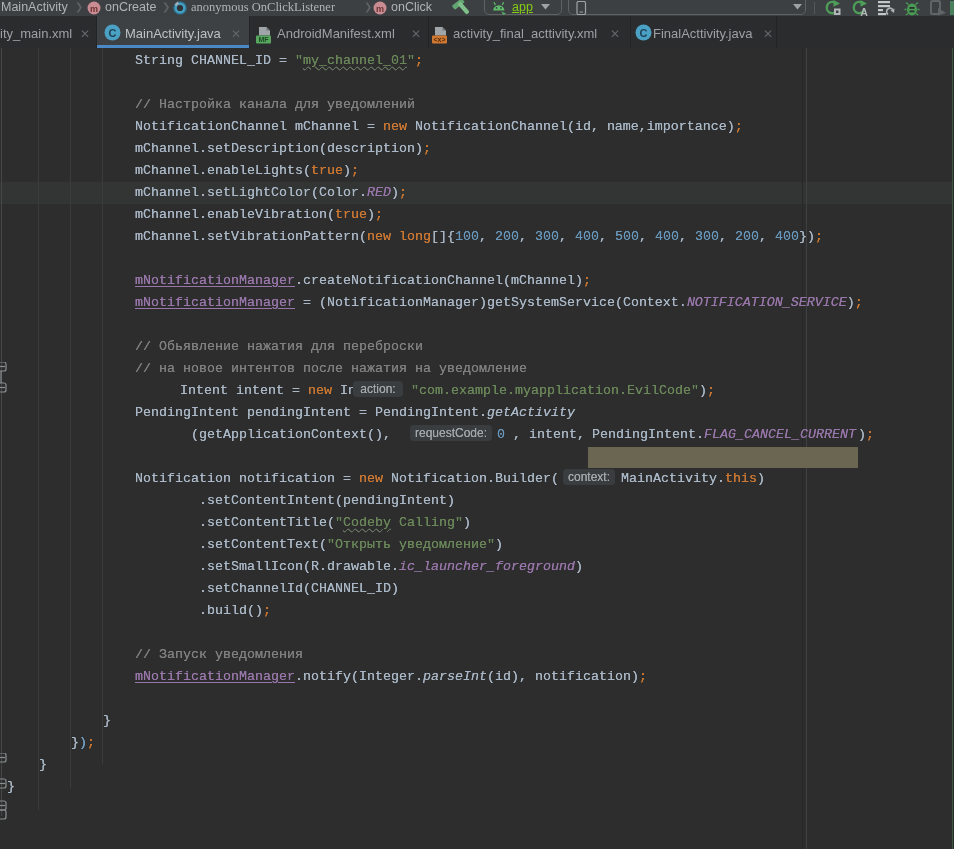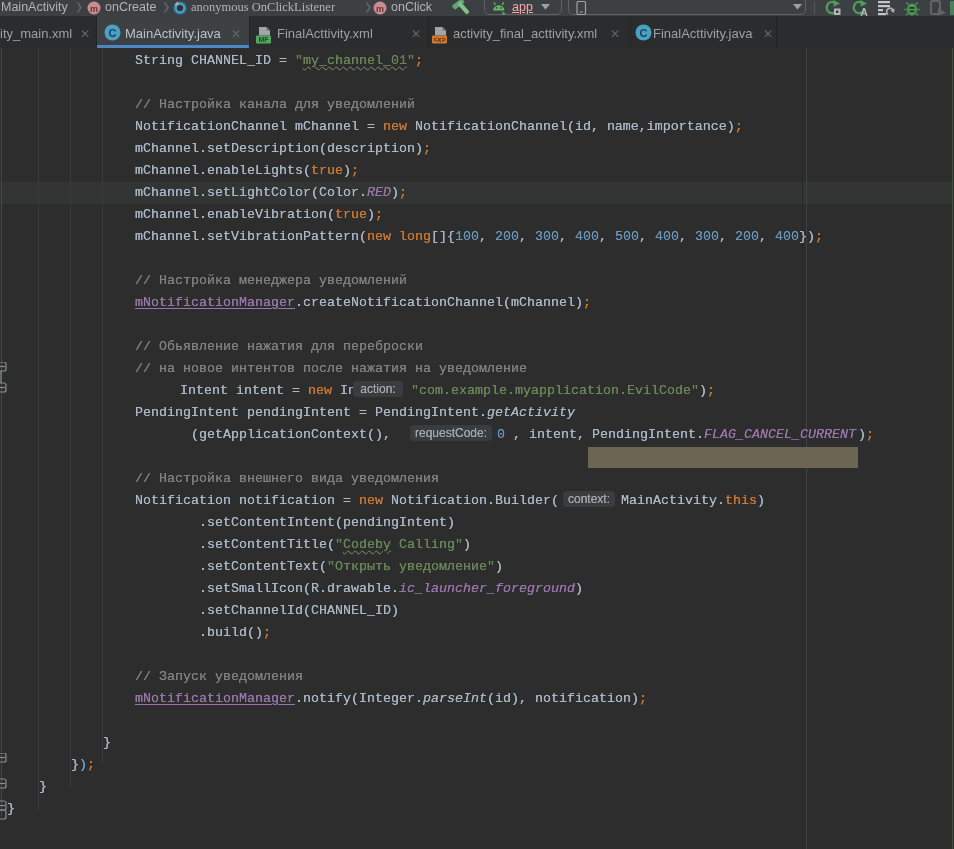--- a/index.html
+++ b/index.html
@@ -71,21 +71,21 @@
 
   <div class="combo" style="left:484px;width:78px;"></div>
   <svg class="abs" style="left:491px;top:1px;" width="16" height="14">
     <path d="M2.2 9.5 A5.6 5.3 0 0 1 13.4 9.5 Z" fill="#5dbb6a"></path>
     <line x1="4.4" y1="4" x2="3" y2="1.2" stroke="#5dbb6a" stroke-width="1.3"></line>
     <line x1="11.2" y1="4" x2="12.6" y2="1.2" stroke="#5dbb6a" stroke-width="1.3"></line>
     <circle cx="5.6" cy="6.9" r="0.9" fill="#3d4043"></circle>
       <circle cx="10" cy="6.9" r="0.9" fill="#3d4043"></circle>
     <path d="M10.5 10.5 L15 12.5 L12 14 Z" fill="#55b063"></path>
   </svg>
-  <div class="bc" style="left:512px;color:#fca5a5;text-decoration:underline;">app</div>
+  <div class="bc" style="left:512px;color:#84cc16;text-decoration:underline;">app</div>
   <svg class="abs" style="left:541px;top:4px;" width="10" height="6">
       <path d="M0 0 L9 0 L4.5 5.5 Z" fill="#9ea2a5"></path>
     </svg>
 
   <div class="combo" style="left:568px;width:238px;"></div>
   <svg class="abs" style="left:576px;top:1px;" width="11" height="14">
       <rect x="1" y="0.5" width="8.5" height="13" rx="1.5" fill="none" stroke="#9ea2a5" stroke-width="1.2"></rect>
       <line x1="3.5" y1="11" x2="7" y2="11" stroke="#9ea2a5" stroke-width="1"></line>
     </svg>
   <svg class="abs" style="left:793px;top:4px;" width="10" height="6">
@@ -142,21 +142,21 @@
       <span class="x" style="left:134px;">✕</span>
   </div>
   <div class="tsep" style="left:249px;"></div>
   <div class="tab" style="left:250px;width:178px;">
     <svg class="abs" style="left:6px;top:11px;" width="16" height="17">
       <path d="M3 0 h7.5 l3.5 3.5 v5 h-11 Z" fill="#9fa5a9"></path>
         <path d="M10.5 0 l3.5 3.5 h-3.5 Z" fill="#6d7276"></path>
       <rect x="0" y="8.5" width="15" height="8" rx="1" fill="#57a85e"></rect>
       <text x="7.5" y="15" font-size="7" fill="#1f4a26" text-anchor="middle" font-family="Liberation Sans" font-weight="bold">MF</text>
     </svg>
-    <span class="lbl" style="left:27px;">FinalActtivity.xml</span>
+    <span class="lbl" style="left:27px;">AndroidManifest.xml</span>
       <span class="x" style="left:161px;">✕</span>
   </div>
   <div class="tsep" style="left:428px;"></div>
   <div class="tab" style="left:429px;width:201px;">
     <svg class="abs" style="left:3px;top:11px;" width="16" height="17">
       <path d="M3 0 h7.5 l3.5 3.5 v5 h-11 Z" fill="#9fa5a9"></path>
         <path d="M10.5 0 l3.5 3.5 h-3.5 Z" fill="#6d7276"></path>
       <rect x="0" y="8.5" width="15" height="8" rx="1" fill="#ce7832"></rect>
       <text x="7.5" y="15" font-size="7" fill="#5a2d08" text-anchor="middle" font-family="Liberation Sans" font-weight="bold">&lt;x&gt;</text>
     </svg>
@@ -188,30 +188,29 @@
 <div>                String CHANNEL_ID = <span class="s">"<span class="w">my_channel_01</span>"</span><span class="k">;</span></div>
 <div></div>
 <div><span class="c">                // Настройка канала для уведомлений</span></div>
 <div>                NotificationChannel mChannel = <span class="k">new</span> NotificationChannel(id, name,importance)<span class="k">;</span></div>
 <div>                mChannel.setDescription(description)<span class="k">;</span></div>
 <div>                mChannel.enableLights(<span class="k">true</span>)<span class="k">;</span></div>
 <div>                mChannel.setLightColor(Color.<span class="fi">RED</span>)<span class="k">;</span></div>
 <div>                mChannel.enableVibration(<span class="k">true</span>)<span class="k">;</span></div>
 <div>                mChannel.setVibrationPattern(<span class="k">new long</span>[]{<span class="n">100</span>, <span class="n">200</span>, <span class="n">300</span>, <span class="n">400</span>, <span class="n">500</span>, <span class="n">400</span>, <span class="n">300</span>, <span class="n">200</span>, <span class="n">400</span>})<span class="k">;</span></div>
 <div></div>
-<div><span class="c">                // Настройка менеджера уведомлений</span></div>
 <div>                <span class="f u">mNotificationManager</span>.createNotificationChannel(mChannel)<span class="k">;</span></div>
+<div>                <span class="f u">mNotificationManager</span> = (NotificationManager)getSystemService(Context.<span class="fi">NOTIFICATION_SERVICE</span>)<span class="k">;</span></div>
 <div></div>
 <div><span class="c">                // Обьявление нажатия для переброски</span></div>
 <div><span class="c">                // на новое интентов после нажатия на уведомление</span></div>
 <div class="rel"><span class="aseg" style="left:128px;margin-left:45px;">Intent intent = <span class="k">new</span> Intent(</span><span class="badge" style="left:346px;width:50px;">action:</span><span class="aseg" style="left:404px;"><span class="s">"com.example.myapplication.EvilCode"</span>)<span class="k">;</span></span></div>
 <div>                PendingIntent pendingIntent = PendingIntent.<span class="it">getActivity</span></div>
 <div class="rel"><span class="aseg" style="left:184px;">(getApplicationContext(),</span><span class="badge" style="left:403px;width:82px;">requestCode:</span><span class="aseg" style="left:490px;"><span class="n">0</span> , intent,</span><span class="aseg" style="left:585px;">PendingIntent.<span class="fi">FLAG_CANCEL_CURRENT</span></span><span class="aseg" style="left:851px;">)<span class="k">;</span></span></div>
 <div></div>
-<div><span class="c">                // Настройка внешнего вида уведомления</span></div>
 <div class="rel"><span class="aseg" style="left:128px;">Notification notification = <span class="k">new</span> Notification.Builder(</span><span class="badge" style="left:556px;width:52px;">context:</span><span class="aseg" style="left:614px;">MainActivity.<span class="k">this</span>)</span></div>
 <div>                        .setContentIntent(pendingIntent)</div>
 <div>                        .setContentTitle(<span class="s">"<span class="w">Codeby</span> Calling"</span>)</div>
 <div>                        .setContentText(<span class="s">"Открыть уведомление"</span>)</div>
 <div>                        .setSmallIcon(R.drawable.<span class="fi">ic_launcher_foreground</span>)</div>
 <div>                        .setChannelId(CHANNEL_ID)</div>
 <div>                        .build()<span class="k">;</span></div>
 <div></div>
 <div><span class="c">                // Запуск уведомления</span></div>
 <div>                <span class="f u">mNotificationManager</span>.notify(Integer.<span class="it">parseInt</span>(id), notification)<span class="k">;</span></div>

